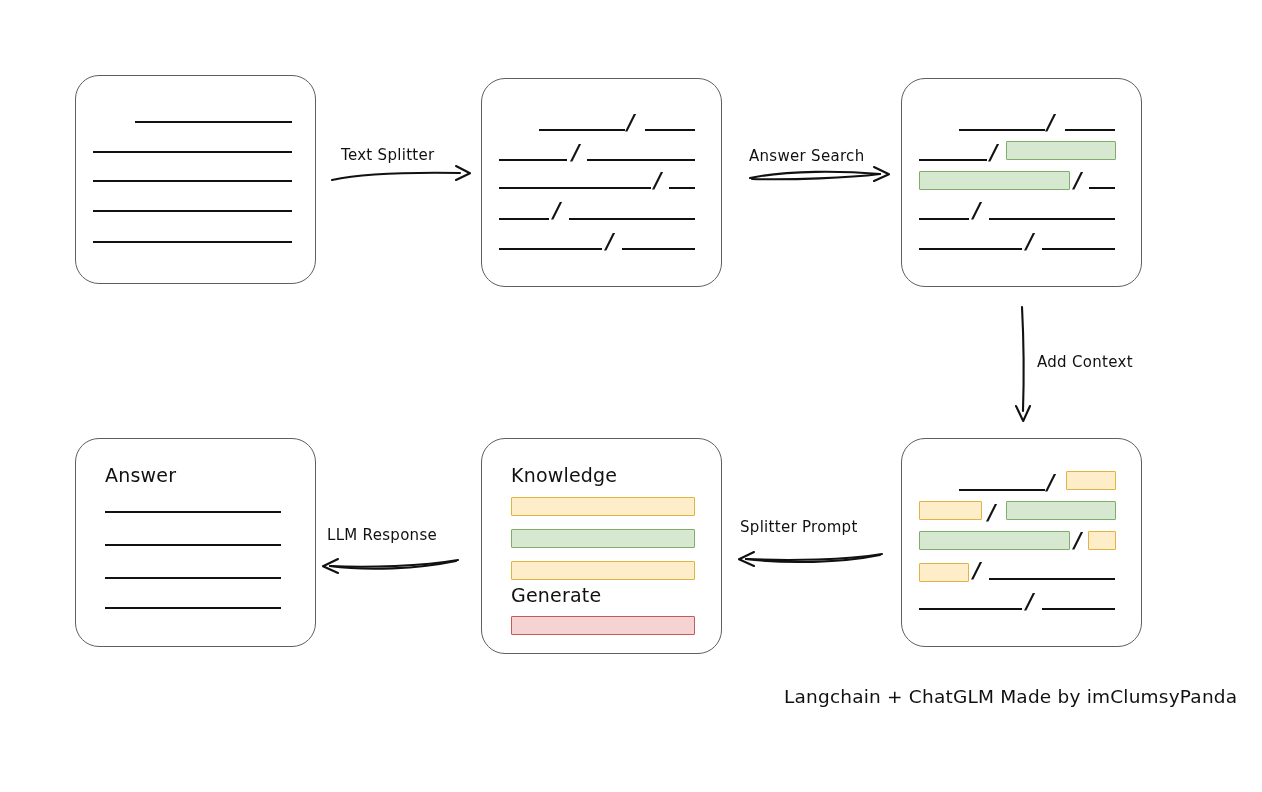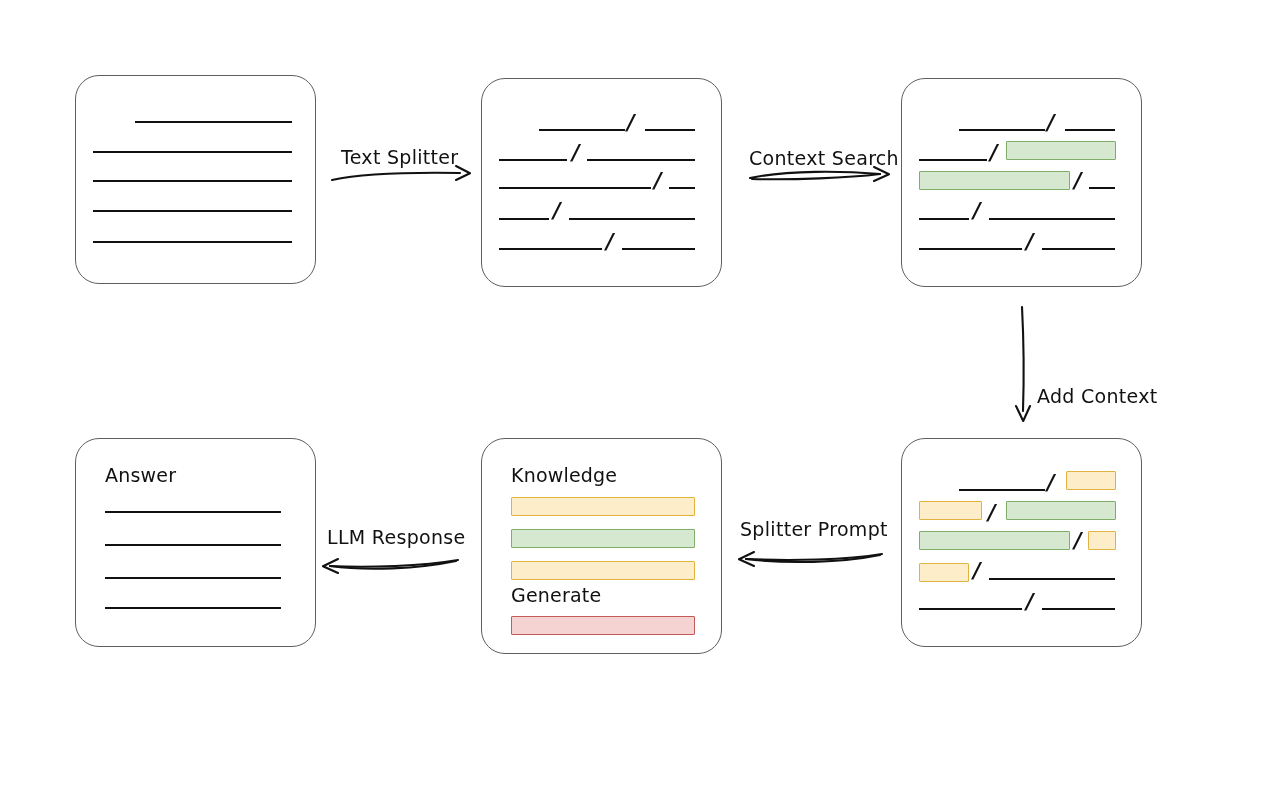--- a/index.html
+++ b/index.html
@@ -55,21 +55,21 @@
     font-family: "DejaVu Sans", sans-serif;
     font-size: 19px;
     color: #111111;
     white-space: nowrap;
     letter-spacing: 0.2px;
     text-align: center;
   }
   .edge-label {
     position: absolute;
     font-family: "DejaVu Sans", sans-serif;
-    font-size: 19px;
+    font-size: 15px;
     color: #111111;
     white-space: nowrap;
     letter-spacing: 0.3px;
   }
   .footer-caption {
     position: absolute;
     font-family: "DejaVu Sans", sans-serif;
     font-size: 18.5px;
     color: #111111;
     white-space: nowrap;
@@ -178,41 +178,42 @@
     <div class="rule" style="left:29px; top:138px; width:176px;"></div>
     <div class="rule" style="left:29px; top:168px; width:176px;"></div>
   </div>
 
   <div class="edge-label" style="left:341px; top:146px;">Text Splitter</div>
   <svg class="arrow-svg" style="left:330px; top:160px;" width="145" height="30" viewBox="0 0 145 30">
     <path d="M2,20 C30,14 70,12 130,13" fill="none" stroke="#111111" stroke-width="2.1" stroke-linecap="round"></path>
     <path d="M126,6 L140,13.2 L126,20" fill="none" stroke="#111111" stroke-width="2.1" stroke-linejoin="round" stroke-linecap="round"></path>
   </svg>
 
-  <div class="edge-label" style="left:749px; top:147px;">Context Search</div>
+  <div class="edge-label" style="left:749px; top:147px;">Answer Search</div>
   <svg class="arrow-svg" style="left:748px; top:160px;" width="145" height="30" viewBox="0 0 145 30">
     <path d="M2,18 C40,10 95,11 132,14" fill="none" stroke="#111111" stroke-width="2.1" stroke-linecap="round"></path>
     <path d="M4,19 C45,20 100,18 132,14" fill="none" stroke="#111111" stroke-width="2.1" stroke-linecap="round"></path>
     <path d="M126,7 L141,14.2 L126,21" fill="none" stroke="#111111" stroke-width="2.1" stroke-linejoin="round" stroke-linecap="round"></path>
   </svg>
 
-  <div class="edge-label" style="left:1037px; top:353px;margin-top:32px;">Add Context</div>
+  <div class="edge-label" style="left:1037px; top:353px;">Add Context</div>
   <svg class="arrow-svg" style="left:1010px; top:305px;" width="30" height="120" viewBox="0 0 30 120">
     <path d="M12,2 C14,40 14,75 13,106" fill="none" stroke="#111111" stroke-width="2.1" stroke-linecap="round"></path>
     <path d="M6,101 L13.2,116 L20,101" fill="none" stroke="#111111" stroke-width="2.1" stroke-linejoin="round" stroke-linecap="round"></path>
   </svg>
 
   <div class="edge-label" style="left:740px; top:518px;">Splitter Prompt</div>
   <svg class="arrow-svg" style="left:736px; top:545px;" width="150" height="28" viewBox="0 0 150 28">
     <path d="M146,9 C110,15 55,16 10,14" fill="none" stroke="#111111" stroke-width="2.1" stroke-linecap="round"></path>
     <path d="M144,10 C105,18 50,19 10,14" fill="none" stroke="#111111" stroke-width="2.1" stroke-linecap="round"></path>
     <path d="M18,7 L3,14.2 L18,21" fill="none" stroke="#111111" stroke-width="2.1" stroke-linejoin="round" stroke-linecap="round"></path>
   </svg>
 
   <div class="edge-label" style="left:327px; top:526px;text-align:right;">LLM Response</div>
   <svg class="arrow-svg" style="left:318px; top:552px;" width="145" height="28" viewBox="0 0 145 28">
     <path d="M140,8 C105,14 50,16 12,14" fill="none" stroke="#111111" stroke-width="2.1" stroke-linecap="round"></path>
     <path d="M138,9 C100,17 48,19 12,14" fill="none" stroke="#111111" stroke-width="2.1" stroke-linecap="round"></path>
     <path d="M20,7 L5,14.2 L20,21" fill="none" stroke="#111111" stroke-width="2.1" stroke-linejoin="round" stroke-linecap="round"></path>
   </svg>
 
+  <div class="footer-caption" style="left:784px; top:686px;">Langchain + ChatGLM Made by imClumsyPanda</div>
 
 </div>
 
 </body></html>

